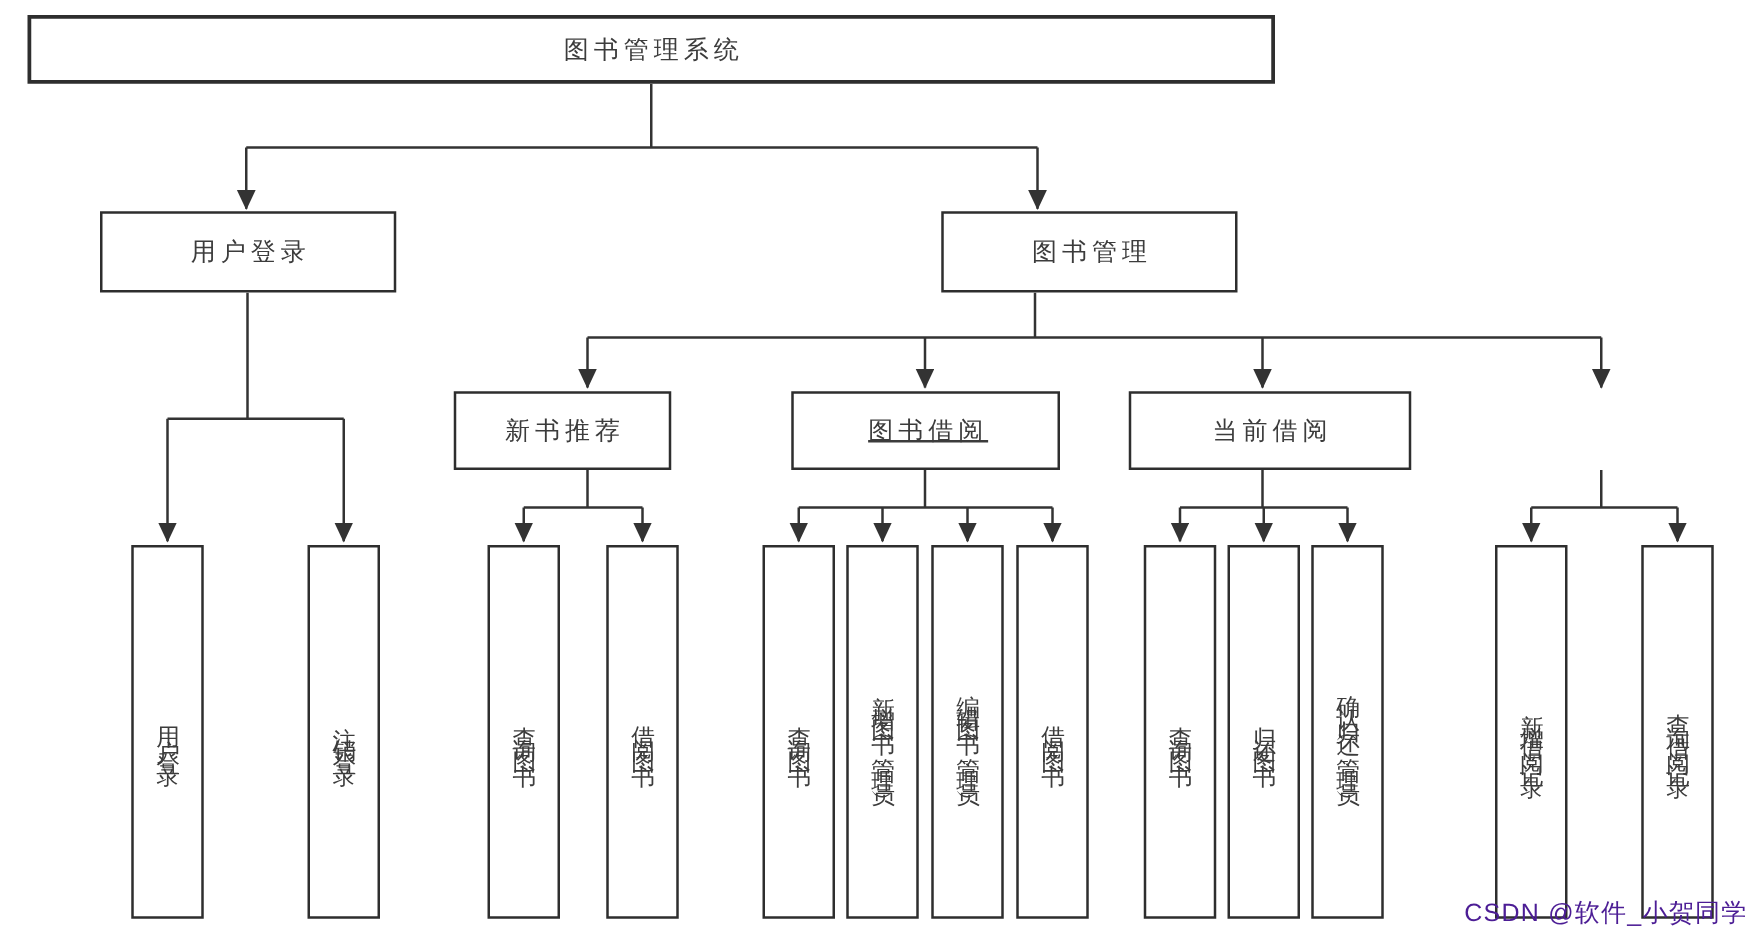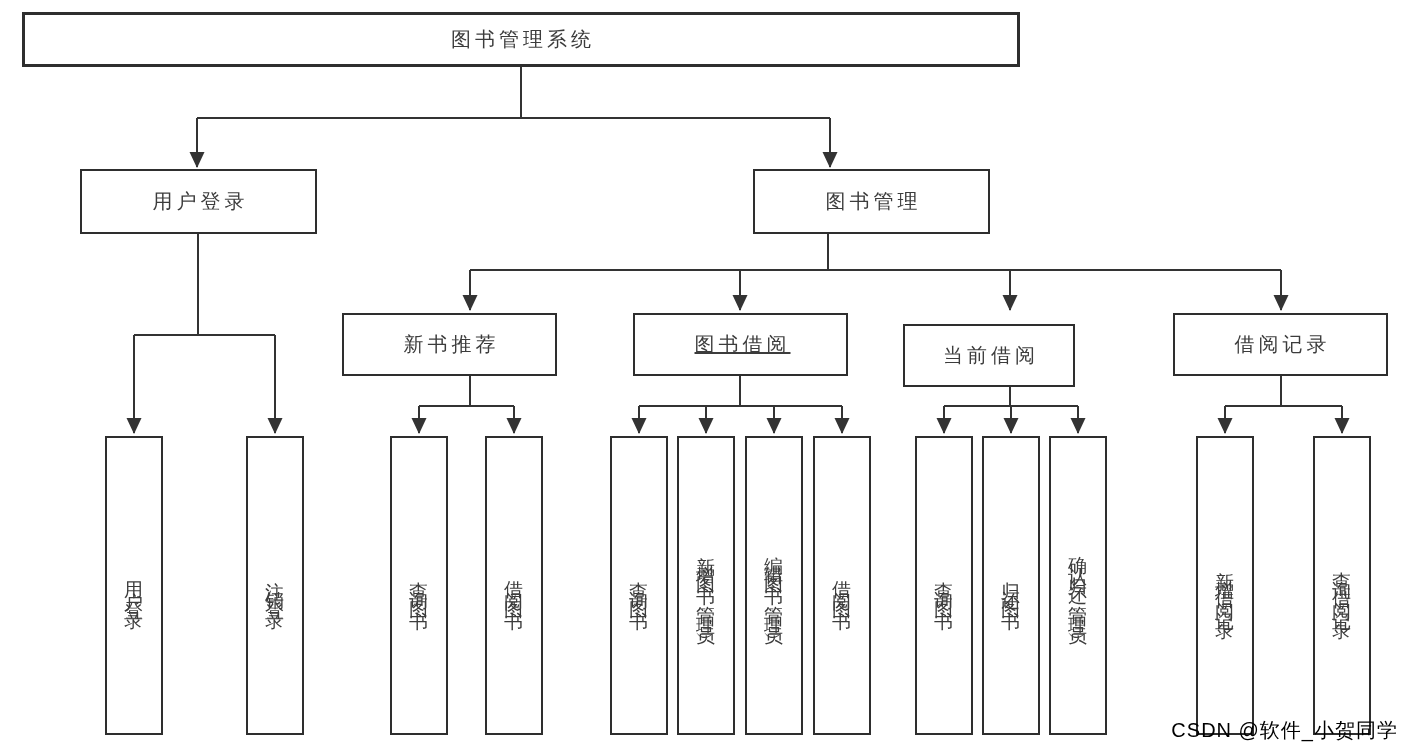--- a/index.html
+++ b/index.html
@@ -41,21 +41,21 @@
     text-indent: 0;
     white-space: normal;
     line-height: 1;
   }
   .watermark {
     position: absolute;
     right: 7px;
     bottom: 3px;
     font-size: 20px;
     letter-spacing: 1px;
-    color: #000000;
+    color: #4c1d95;
     z-index: 3;
   }
 </style>
 </head>
 <body>
 
 <div class="canvas">
 
   <svg class="wires" viewBox="0 0 1405 747" xmlns="http://www.w3.org/2000/svg">
     <defs>
@@ -112,24 +112,23 @@
         <path d="M1342,406 L1342,433" marker-end="url(#arw)"></path>
       </g>
     </g>
   </svg>
 
   <div class="node root" style="left:22px; top:12px; width:998px; height:55px;">图书管理系统</div>
 
   <div class="node" style="left:80px; top:169px; width:237px; height:65px;">用户登录</div>
   <div class="node" style="left:710px; top:169px; width:237px; height:65px;margin-left:43px;">图书管理</div>
 
-  <div class="node" style="left:342px; top:313px; width:215px; height:63px;">新书推荐</div>
+  <div class="node" style="left:363px; top:313px; width:174px; height:63px;">新书推荐</div>
   <div class="node" style="left:633px; top:313px; width:215px; height:63px;text-decoration:underline;">图书借阅</div>
-  <div class="node" style="left:903px; top:324px; width:172px; height:63px;">当前借阅</div>
-  <div class="node" style="left:1173px; top:313px; width:215px; height:63px;">借阅记录</div>
+  <div class="node" style="left:903px; top:313px; width:226px; height:63px;">当前借阅</div>
 
   <div class="node leaf" style="left:105px; top:436px; width:58px; height:299px;">用户登录</div>
   <div class="node leaf" style="left:246px; top:436px; width:58px; height:299px;">注销登录</div>
 
   <div class="node leaf" style="left:390px; top:436px; width:58px; height:299px;">查询图书</div>
   <div class="node leaf" style="left:485px; top:436px; width:58px; height:299px;">借阅图书</div>
 
   <div class="node leaf" style="left:610px; top:436px; width:58px; height:299px;">查询图书</div>
   <div class="node leaf" style="left:677px; top:436px; width:58px; height:299px;">新增图书（管理员）</div>
   <div class="node leaf" style="left:745px; top:436px; width:58px; height:299px;">编辑图书（管理员）</div>

